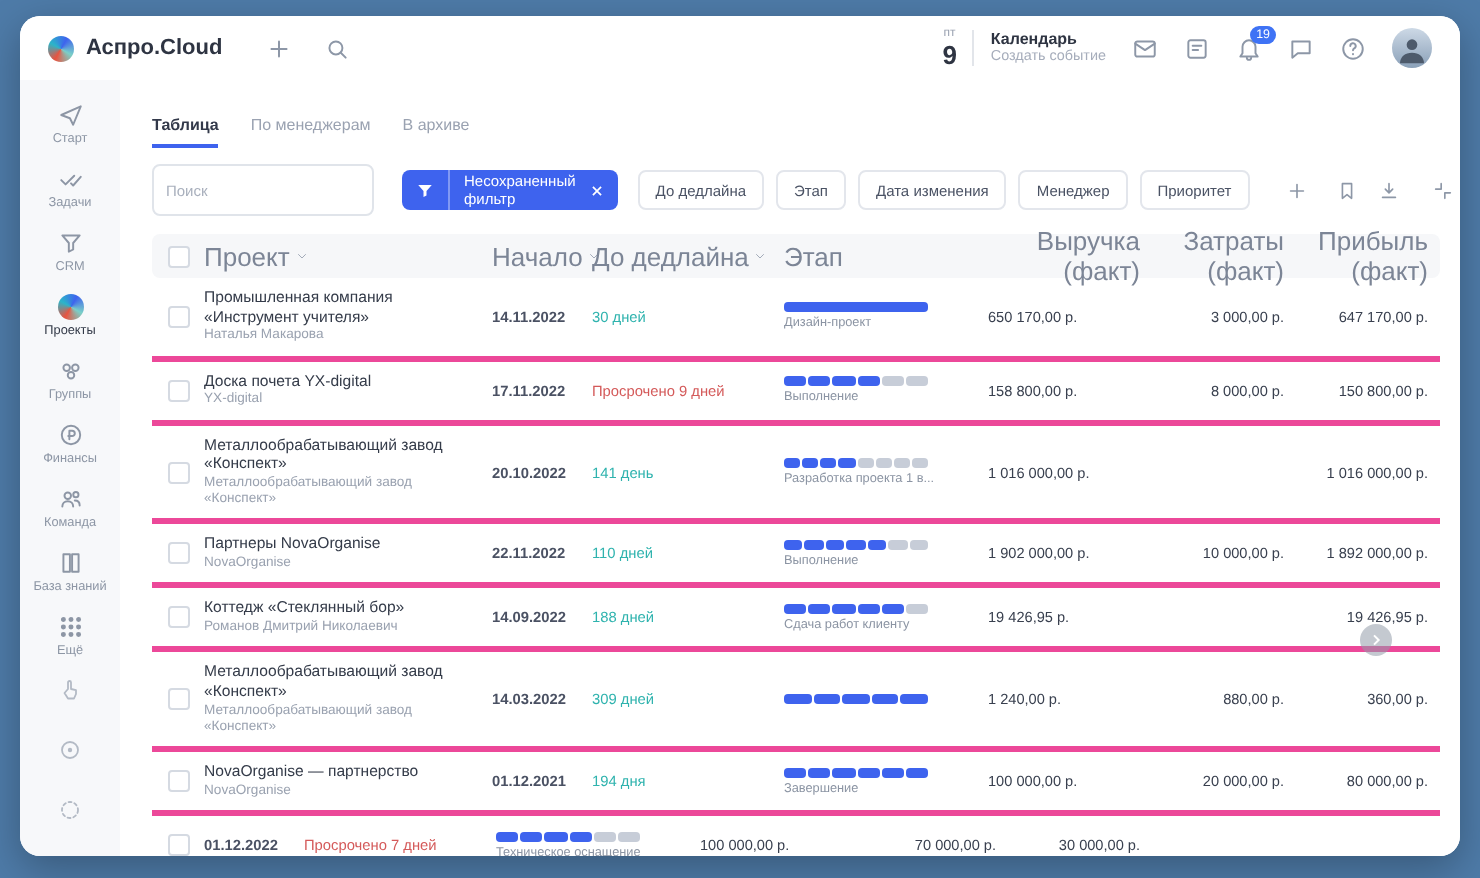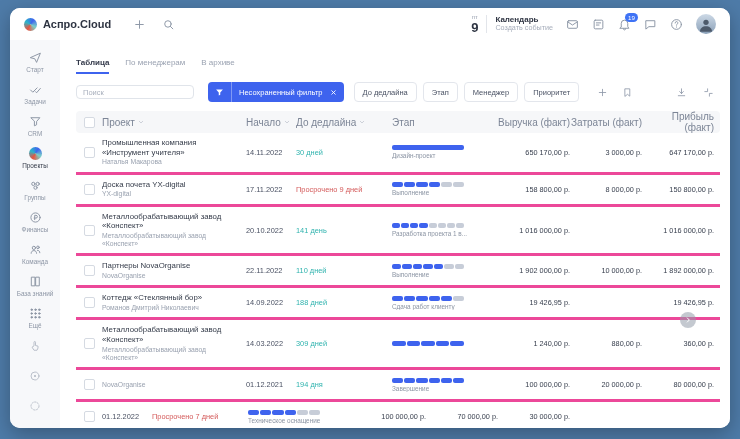--- a/index.html
+++ b/index.html
@@ -59,55 +59,55 @@
   .create-label{padding:5px 10px;display:flex;align-items:center;}
   .create-caret{padding:0 6px;display:flex;align-items:center;border-left:1px solid rgba(255,255,255,.35);}
   .create-caret svg{width:7px;height:7px;}
   .header-gear{margin-left:10px;color:#8d97a7;display:inline-flex;}
   .header-gear svg{width:13px;height:13px;}
   .tabs{display:flex;gap:16px;margin-top:8px;}
   .tab{font-size:8px;color:#9aa2b1;padding-bottom:5px;border-bottom:2px solid transparent;cursor:pointer;}
   .tab.active{color:#33394a;font-weight:bold;border-bottom-color:#3e63ee;}
   
   .filter-row{display:flex;align-items:center;gap:6px;padding:8px 16px 7px 16px;}
-  .search-input{width:118px;height:14px;border:1px solid #e0e4ea;border-radius:4px;font-size:7.5px;
+  .search-input{width:118px;height:26px;border:1px solid #e0e4ea;border-radius:4px;font-size:7.5px;
     padding:0 6px;box-sizing:border-box;color:#3a4150;font-family:"Liberation Sans",sans-serif;outline:none;}
   .search-input::placeholder{color:#a9b0bd;}
   .filter-chip{display:flex;align-items:center;background:#3e63ee;color:#fff;border-radius:4px;
     height:20px;font-size:7.5px;margin-left:8px;cursor:pointer;}
   .chip-funnel{padding:0 7px;display:flex;align-items:center;border-right:1px solid rgba(255,255,255,.35);height:100%;}
   .chip-funnel svg{width:9px;height:9px;}
   .chip-label{padding:0 7px;}
   .chip-close{padding:0 7px 0 0;display:flex;align-items:center;}
   .chip-close svg{width:7px;height:7px;}
   .filter-btn{border:1px solid #e3e6ec;background:#fff;border-radius:4px;padding:4.5px 8px;
     font-size:7.5px;color:#4a5264;font-family:"Liberation Sans",sans-serif;cursor:pointer;white-space:nowrap;}
   .f-icon{color:#8d97a7;display:inline-flex;margin-left:4px;cursor:pointer;}
   .f-icon svg{width:11px;height:11px;}
   .filter-right{margin-left:auto;display:flex;align-items:center;gap:12px;}
   
   .table{margin:2px 10px 0 16px;}
   .thead{display:flex;align-items:center;background:#f6f7f9;border-radius:4px;height:22px;
-    font-size:10px;color:#7c8596;}
+    font-size:13px;color:#7c8596;}
   .hcell{display:flex;align-items:center;}
   .caret{margin-left:3px;display:inline-flex;color:#9aa2b1;}
   .caret svg{width:6px;height:6px;}
   .c-check{width:26px;display:flex;justify-content:center;flex:none;}
   .c-project{flex:1;min-width:0;padding-right:8px;}
   .c-start{width:50px;flex:none;}
   .c-deadline{width:96px;flex:none;}
   .c-stage{width:102px;flex:none;}
-  .c-rev{width:76px;flex:none;justify-content:flex-end;text-align:right;display:flex;}
+  .c-rev{width:76px;flex:none;text-align:right;display:flex;}
   .c-cost{width:72px;flex:none;justify-content:flex-end;text-align:right;display:flex;align-items:flex-end;}
   .c-profit{width:78px;flex:none;justify-content:flex-end;text-align:right;display:flex;padding-right:6px;box-sizing:border-box;}
   .trow{display:flex;align-items:center;border-bottom:3px solid #ec4899;padding:5px 0;min-height:19px;cursor:pointer;}
   .cb{width:9px;height:9px;border:1px solid #d5dae2;border-radius:2px;background:#fff;display:inline-block;cursor:pointer;}
   .p-name{font-size:7.8px;color:#343b49;line-height:1.25;}
   .p-sub{font-size:6.8px;color:#9aa2b0;margin-top:1px;line-height:1.2;}
-  .d-start{font-size:7.4px;color:#4a5163;}
+  .d-start{font-size:7.4px;color:#4a5163;font-weight:bold;}
   .d-deadline{font-size:7.4px;}
   .d-deadline.ok{color:#2fb3ae;}
   .d-deadline.overdue{color:#d45a5a;}
   .stage-col{display:flex;flex-direction:column;justify-content:center;}
   .bar{display:flex;gap:1px;width:72px;height:5px;}
   .seg{flex:1;border-radius:2px;background:#c7cdd8;}
   .seg.fill{background:#3e63ee;}
   .stage-label{font-size:6.4px;color:#8b94a3;margin-top:2px;max-width:96px;white-space:nowrap;
     overflow:hidden;text-overflow:ellipsis;}
   .money{font-size:7.3px;color:#39404f;}
@@ -313,20 +313,21 @@
         <span class="chip-label">Несохраненный фильтр</span>
         <span class="chip-close">
           <svg viewBox="0 0 24 24" fill="none" stroke="currentColor" stroke-width="3">
               <path d="M5 5l14 14M19 5L5 19"></path>
             </svg>
         </span>
       </span>
       <span style="display:flex;gap:6px;margin-left:4px;">
           <button class="filter-btn">До дедлайна</button>
           <button class="filter-btn">Этап</button>
+          <button class="filter-btn">Дата изменения</button>
           <button class="filter-btn">Менеджер</button>
           <button class="filter-btn">Приоритет</button>
         </span>
       <span style="display:flex;gap:10px;margin-left:8px;">
           <span class="f-icon">
             <svg viewBox="0 0 24 24" fill="none" stroke="currentColor" stroke-width="1.8" stroke-linecap="round" stroke-linejoin="round">
               <path d="M12 5v14M5 12h14"></path>
             </svg>
           </span>
           <span class="f-icon">
@@ -540,20 +541,21 @@
             </div>
             <div class="c-rev money">1 240,00 р.</div>
             <div class="c-cost money">880,00 р.</div>
             <div class="c-profit money">360,00 р.</div>
           </div>
           <div class="trow">
             <span class="c-check">
               <span class="cb"></span>
             </span>
             <div class="c-project">
+              <div class="p-name">NovaOrganise — партнерство</div>
               <div class="p-sub">NovaOrganise</div>
             </div>
             <div class="c-start d-start">01.12.2021</div>
             <div class="c-deadline d-deadline ok">194 дня</div>
             <div class="c-stage stage-col">
               <div class="bar">
                 <span class="seg fill"></span>
                 <span class="seg fill"></span>
                 <span class="seg fill"></span>
                 <span class="seg fill"></span>

